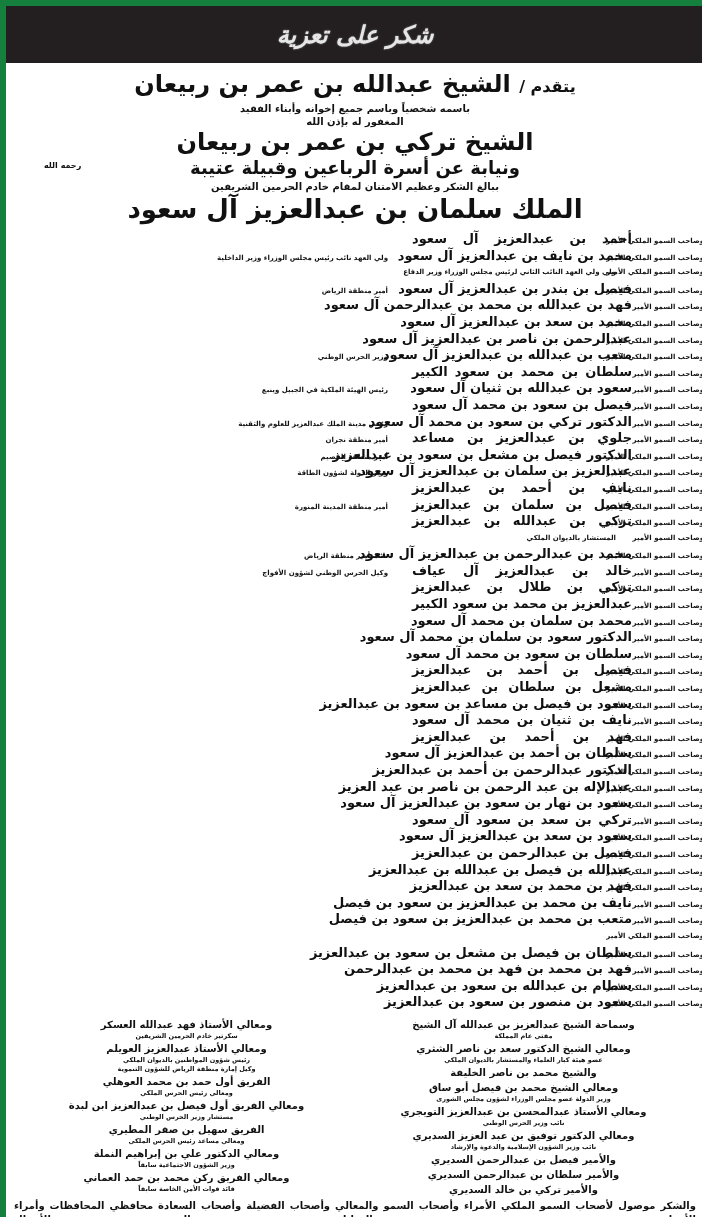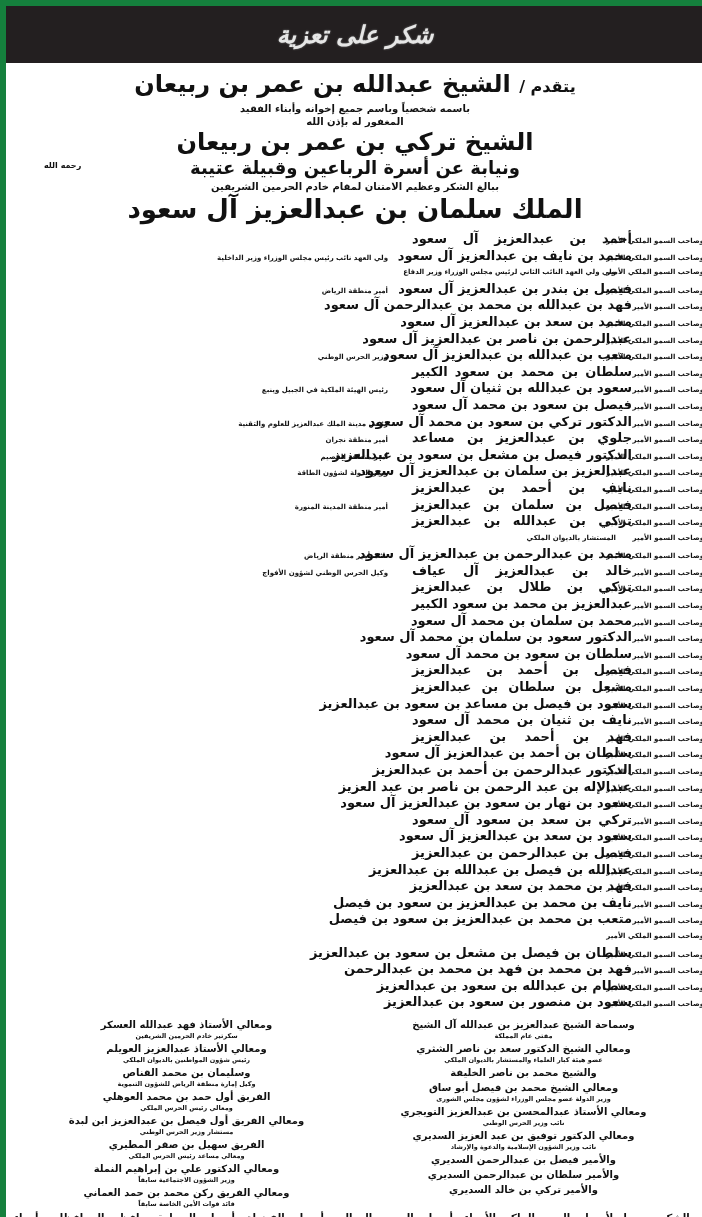--- a/index.html
+++ b/index.html
@@ -305,21 +305,20 @@
         <div class="n">والأمير سلطان بن عبدالرحمن السديري</div>
         <div class="p"></div>
         <div class="n">والأمير تركي بن خالد السديري</div>
         <div class="p"></div>
       </div>
     <div class="col" id="leftcol">
         <div class="n">ومعالي الأستاذ فهد عبدالله العسكر</div>
         <div class="p">سكرتير خادم الحرمين الشريفين</div>
         <div class="n">ومعالي الأستاذ عبدالعزيز العويلم</div>
         <div class="p">رئيس شؤون المواطنين بالديوان الملكي</div>
-        <div class="n">وسليمان بن محمد القناص</div>
         <div class="p">وكيل إمارة منطقة الرياض للشؤون التنموية</div>
         <div class="n">الفريق أول حمد بن محمد العوهلي</div>
         <div class="p">ومعالي رئيس الحرس الملكي</div>
         <div class="n">ومعالي الفريق أول فيصل بن عبدالعزيز ابن لبدة</div>
         <div class="p">مستشار وزير الحرس الوطني</div>
         <div class="n">الفريق سهيل بن صقر المطيري</div>
         <div class="p">ومعالي مساعد رئيس الحرس الملكي</div>
         <div class="n">ومعالي الدكتور علي بن إبراهيم النملة</div>
         <div class="p">وزير الشؤون الاجتماعية سابقاً</div>
         <div class="n">ومعالي الفريق ركن محمد بن حمد العماني</div>

